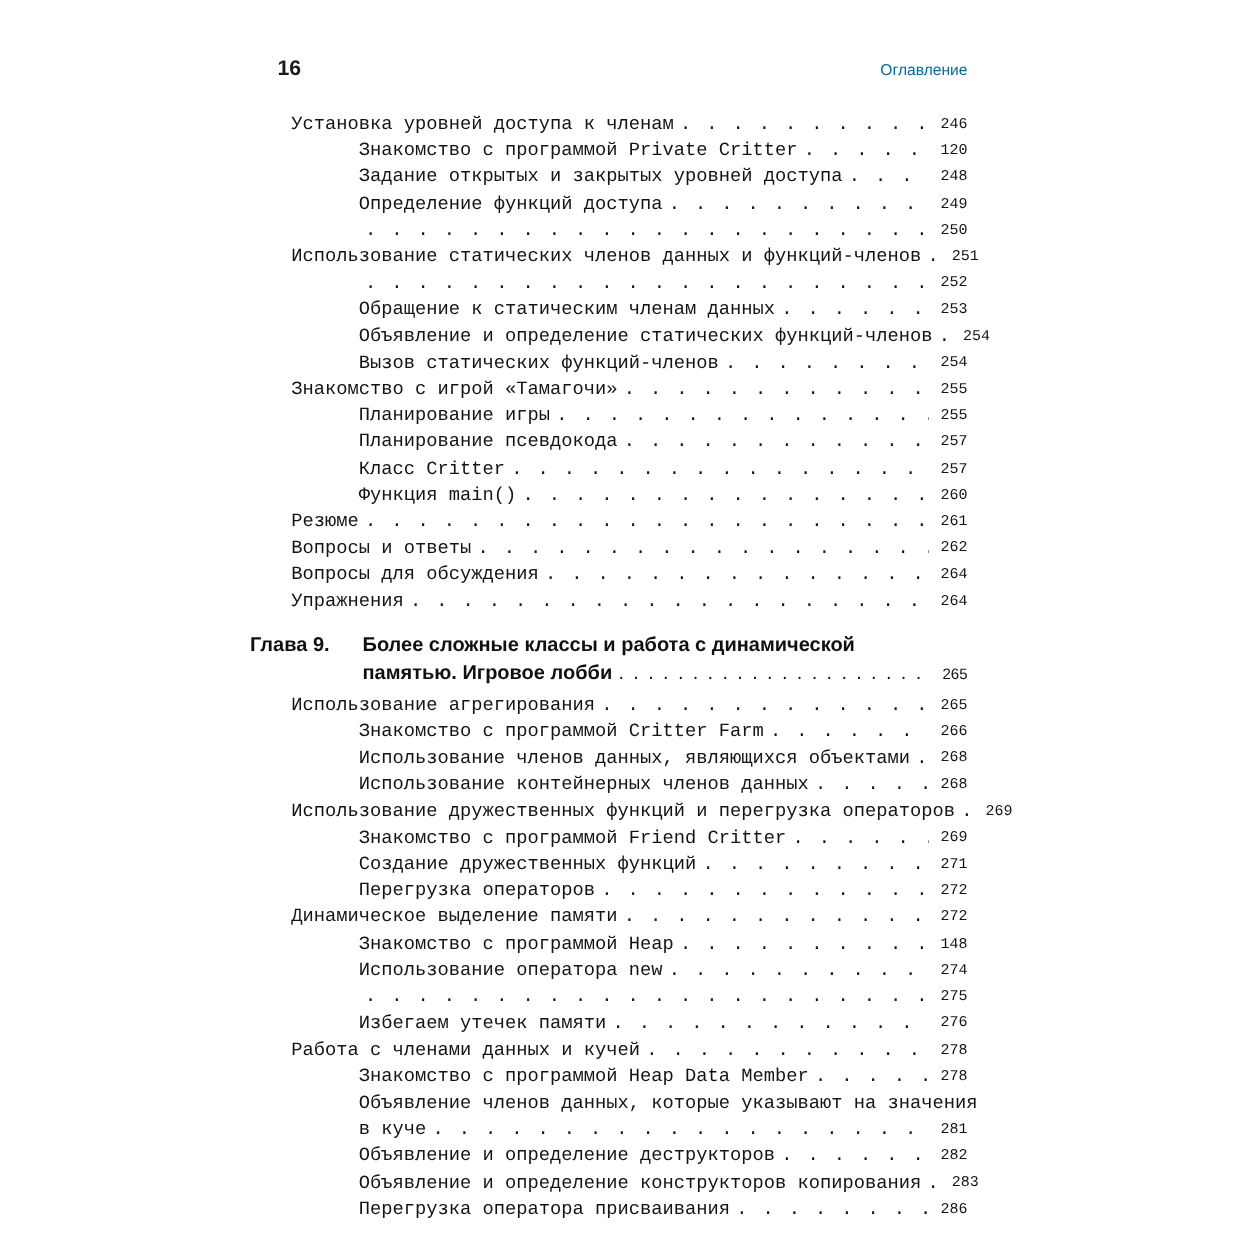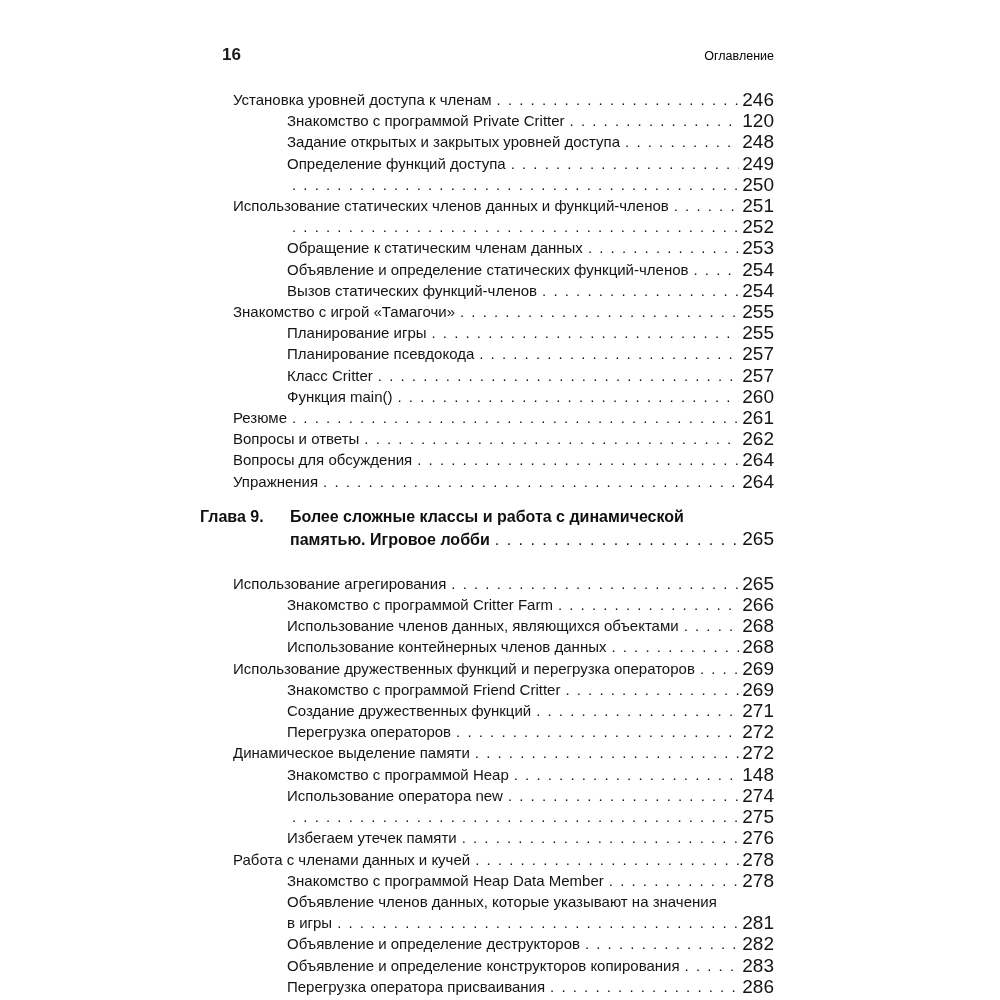--- a/index.html
+++ b/index.html
@@ -16,55 +16,56 @@
     width: 574px; height: 1000px;
   }
   .header {
     display: flex;
     justify-content: space-between;
     align-items: baseline;
     margin-top: 45px;
     padding-left: 22px;
   }
   .page-num { font-weight: bold; font-size: 17px; color: #1a1a1a; }
-  .header-title { font-size: 12.5px; color: #000000; }
+  .header-title { font-size: 12.5px; color: #0369a1; }
 
   #toc-list { margin-top: 24px; }
 
   .toc-row {
     display: flex;
     align-items: flex-end;
     line-height: 21.2px;
     font-size: 15px;
     color: #141414;
+    font-family: Liberation Mono, monospace;
   }
   .level-1 { padding-left: 33px; }
   .level-2 { padding-left: 87px; }
   .entry-text { flex: 0 0 auto; white-space: nowrap; }
   .leader {
     flex: 1 1 auto;
     overflow: hidden;
     white-space: nowrap;
     min-width: 10px;
     margin: 0 3px 0 5px;
     color: #141414;
   }
   .leader::after {
     content: ". . . . . . . . . . . . . . . . . . . . . . . . . . . . . . . . . . . . . . . . . . . . . . . . . . . . . . . . . . . . . . . . . . . . . . . . . . . .";
     letter-spacing: 1.5px;
   }
   .entry-page {
     flex: 0 0 auto;
     min-width: 28px;
     text-align: right;
-    font-size: 19px;
+    font-size: 12px;
     font-weight: normal;
   }
 
-  .toc-chapter { margin-top: 14px; margin-bottom: 22px; }
+  .toc-chapter { margin-top: 14px; margin-bottom: 4px; }
   .chapter-line {
     display: flex;
     align-items: baseline;
     line-height: 22px;
     font-size: 16px;
   }
   .chapter-label {
     flex: 0 0 auto;
     width: 90px;
     font-weight: bold;
@@ -262,21 +263,21 @@
       </div>
       <div class="toc-row level-2">
         <span class="entry-text">Знакомство с программой Heap Data Member</span>
         <span class="leader"></span>
         <span class="entry-page">278</span>
       </div>
       <div class="toc-row level-2">
         <span class="entry-text">Объявление членов данных, которые указывают на значения</span>
       </div>
       <div class="toc-row level-2">
-        <span class="entry-text">в игры</span>
+        <span class="entry-text">в куче</span>
         <span class="leader"></span>
         <span class="entry-page">281</span>
       </div>
       <div class="toc-row level-2">
         <span class="entry-text">Объявление и определение деструкторов</span>
         <span class="leader"></span>
         <span class="entry-page">282</span>
       </div>
       <div class="toc-row level-2">
         <span class="entry-text">Объявление и определение конструкторов копирования</span>

